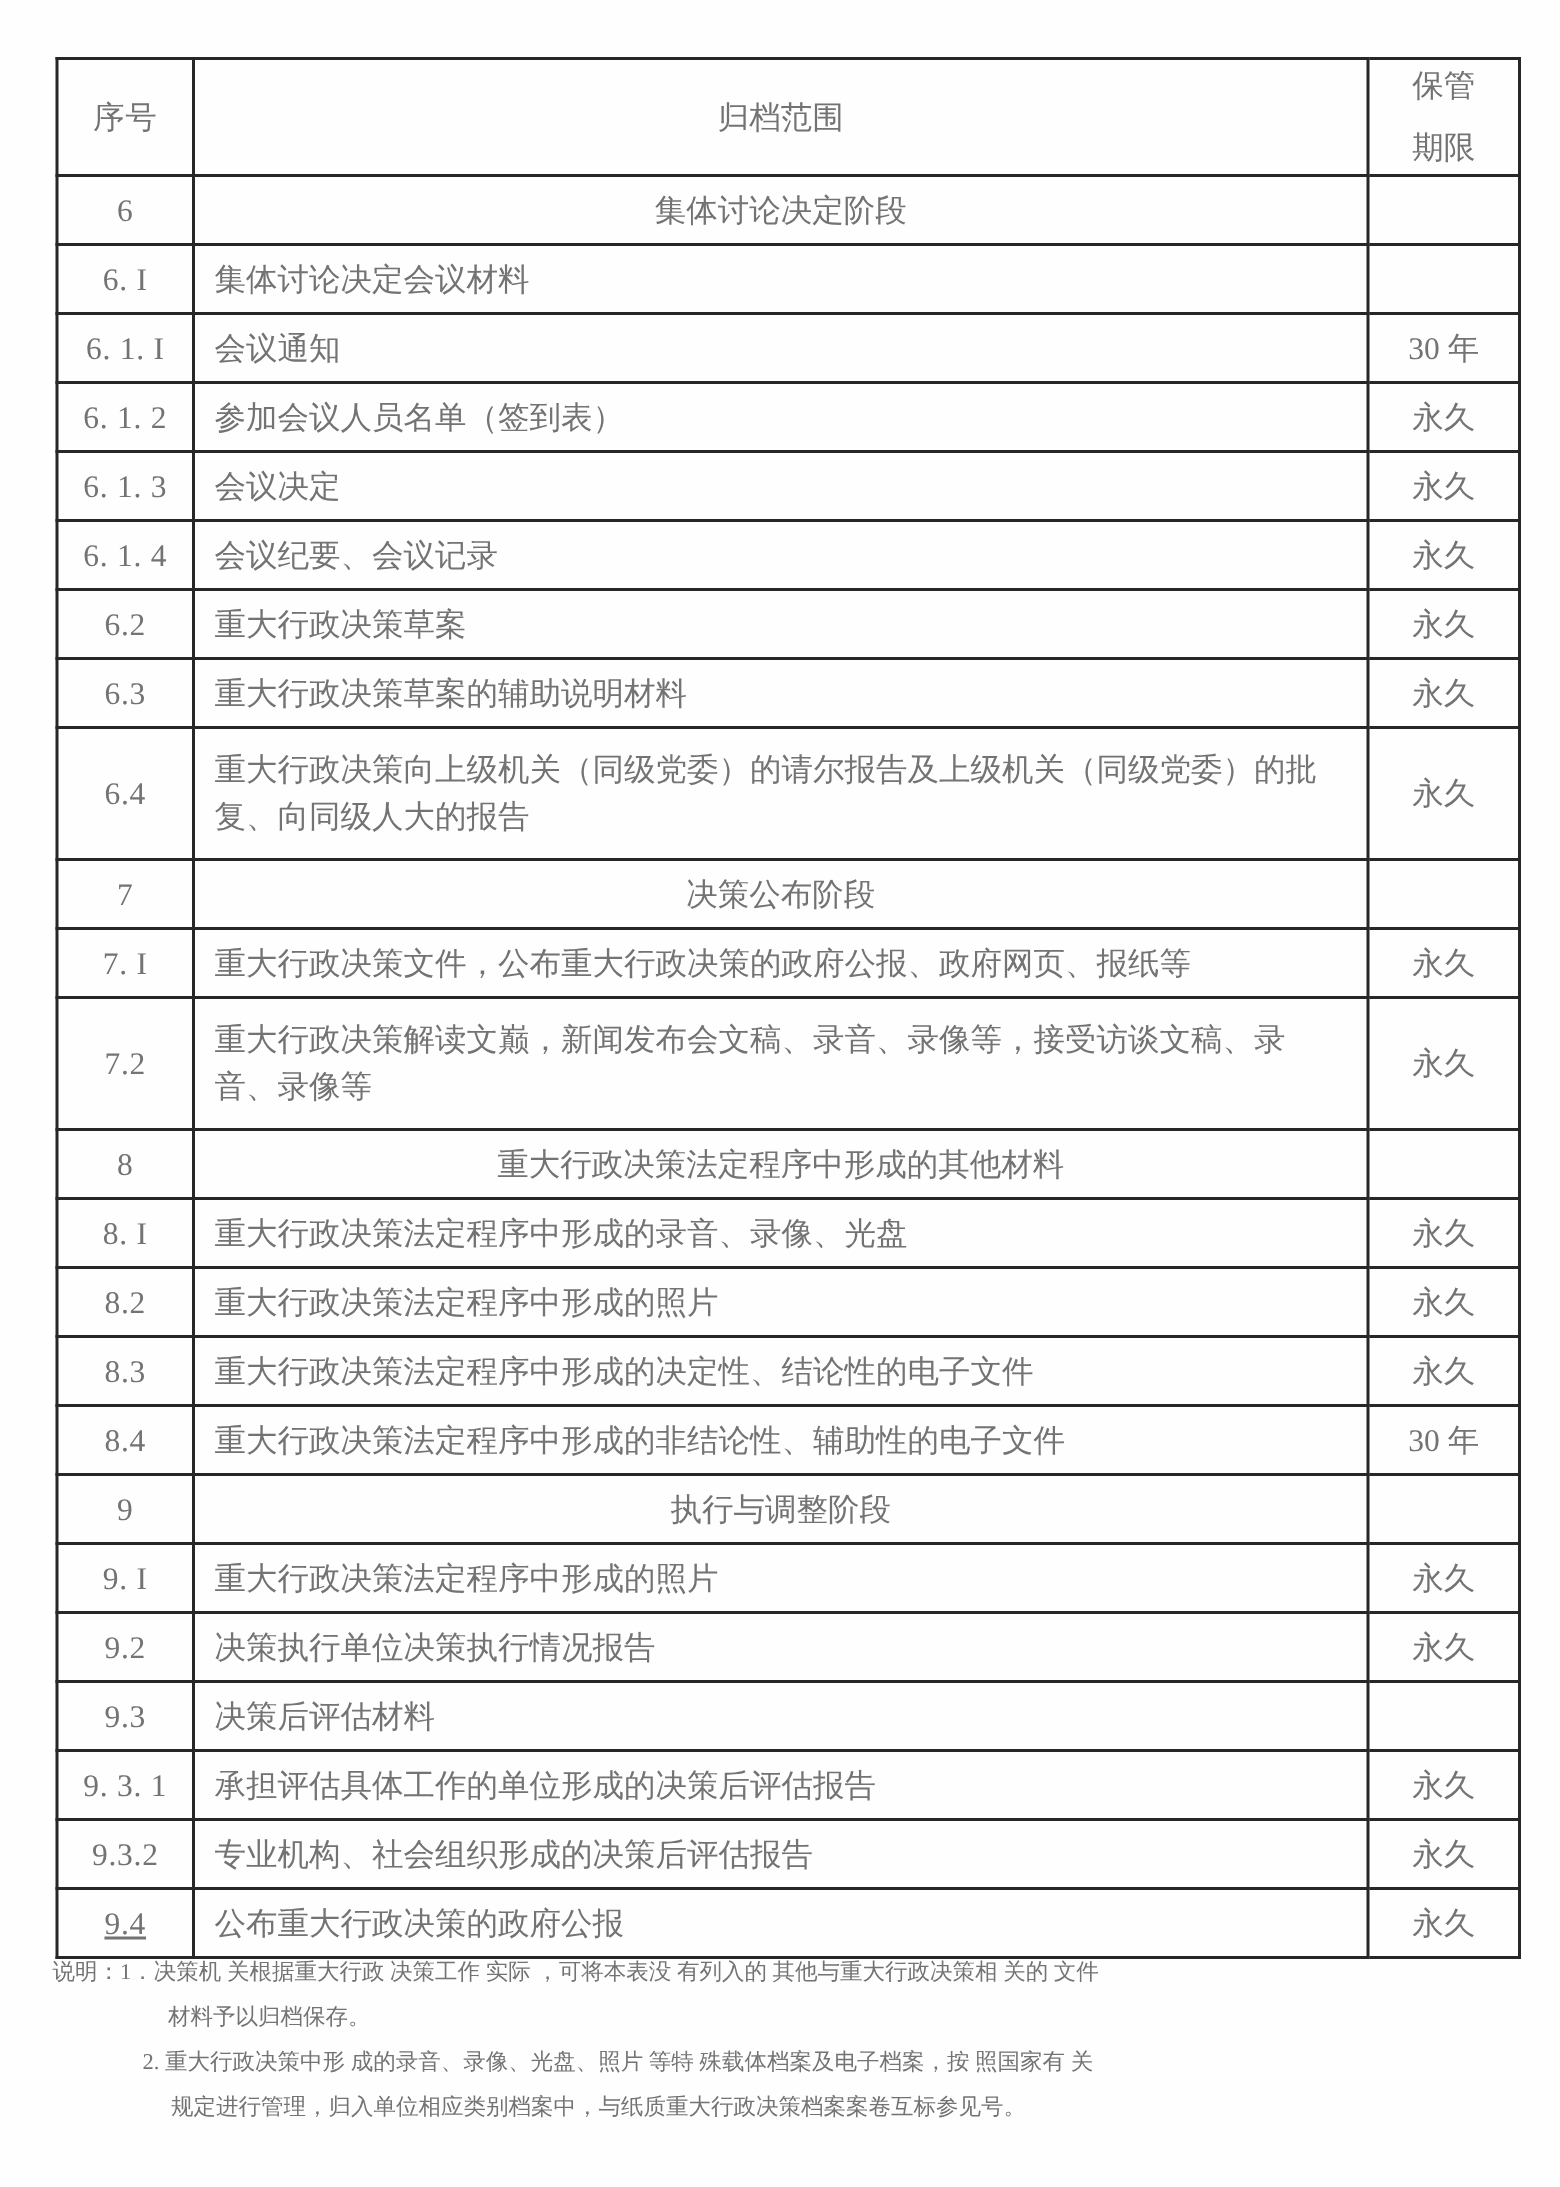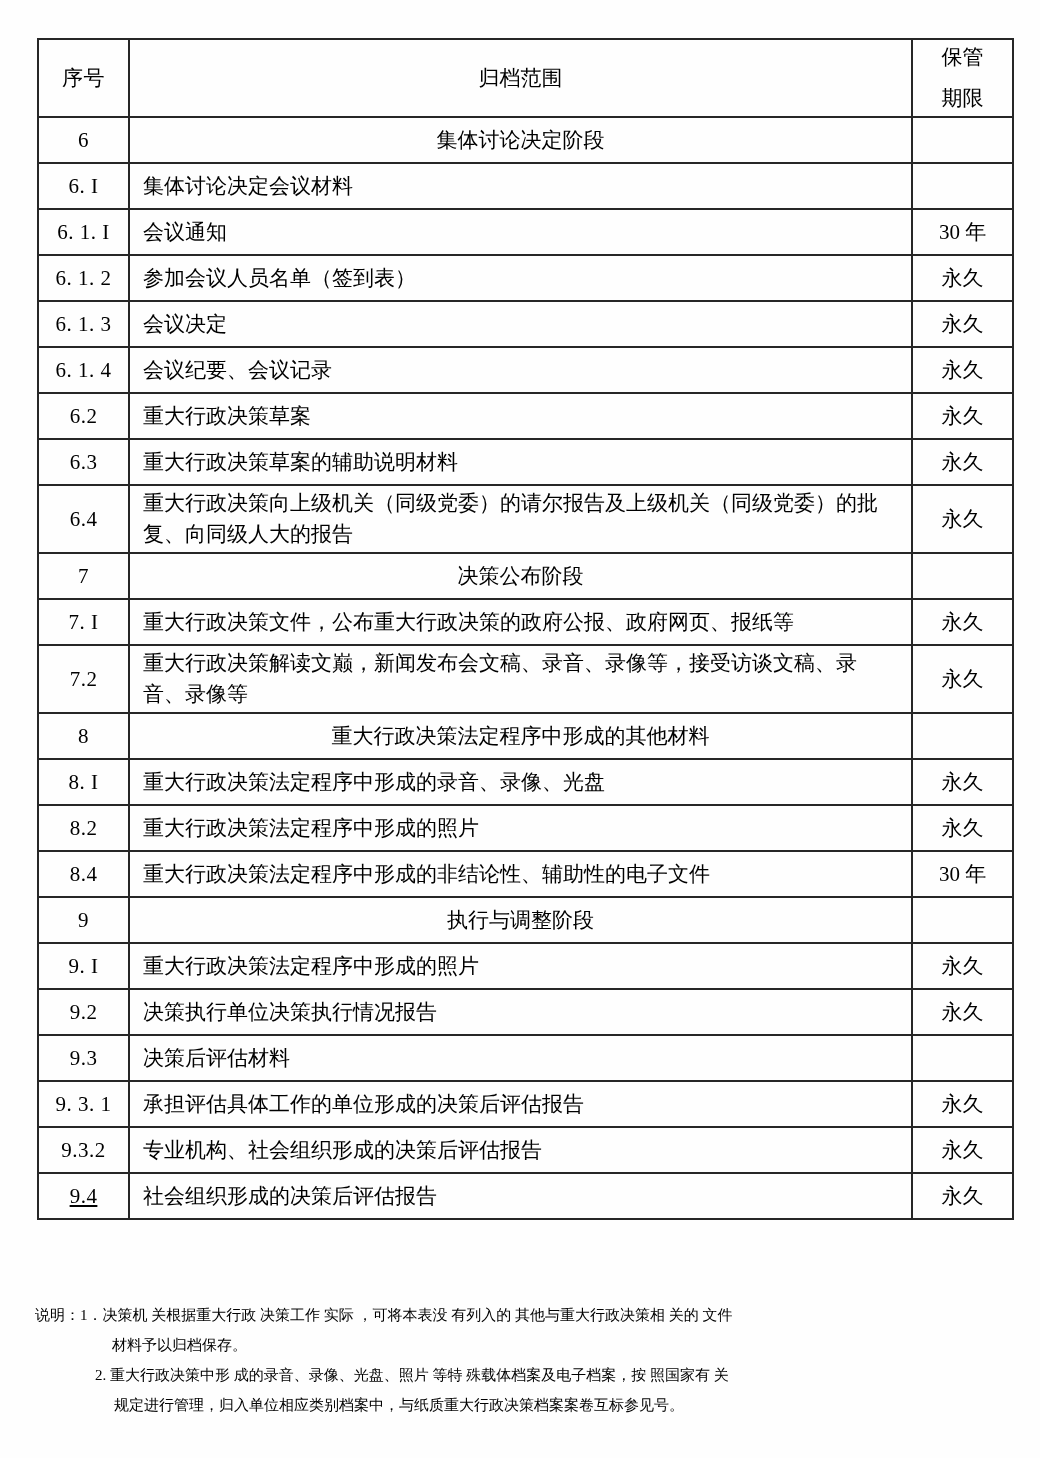--- a/index.html
+++ b/index.html
@@ -6,21 +6,21 @@
     margin: 0;
     padding: 0;
     background: #ffffff;
   }
   .page {
     position: relative;
     width: 1040px;
     height: 1458px;
     background: #fefefe;
     font-family: "Liberation Serif", "DejaVu Serif", serif;
-    color: #000000;
+    color: #737373;
     overflow: hidden;
   }
   table.archive-table {
     position: absolute;
     left: 37px;
     top: 38px;
     width: 975px;
     border-collapse: collapse;
     table-layout: fixed;
   }
@@ -30,21 +30,21 @@
   table.archive-table td, table.archive-table th {
     border: 2px solid #272727;
     font-weight: normal;
     font-size: 21px;
     line-height: 1.45;
     overflow: hidden;
     vertical-align: middle;
   }
   tr.hdr { height: 70px; }
   tr.row { height: 46px; }
-  tr.row.tall { height: 68px; }
+  tr.row.tall { height: 88px; }
   td.no, th.no {
     text-align: center;
     font-size: 20px;
     letter-spacing: 0.5px;
     white-space: nowrap;
   }
   td.scope, th.scope {
     text-align: left;
     padding: 2px 13px;
   }
@@ -157,20 +157,25 @@
         <td class="no">8. I</td>
         <td class="scope">重大行政决策法定程序中形成的录音、录像、光盘</td>
         <td class="ret">永久</td>
       </tr>
       <tr class="row">
         <td class="no">8.2</td>
         <td class="scope">重大行政决策法定程序中形成的照片</td>
         <td class="ret">永久</td>
       </tr>
       <tr class="row">
+        <td class="no">8.3</td>
+        <td class="scope">重大行政决策法定程序中形成的决定性、结论性的电子文件</td>
+        <td class="ret">永久</td>
+      </tr>
+      <tr class="row">
         <td class="no">8.4</td>
         <td class="scope">重大行政决策法定程序中形成的非结论性、辅助性的电子文件</td>
         <td class="ret">30 年</td>
       </tr>
       <tr class="row section">
         <td class="no">9</td>
         <td class="scope">执行与调整阶段</td>
         <td class="ret"></td>
       </tr>
       <tr class="row">
@@ -193,21 +198,21 @@
         <td class="scope">承担评估具体工作的单位形成的决策后评估报告</td>
         <td class="ret">永久</td>
       </tr>
       <tr class="row">
         <td class="no">9.3.2</td>
         <td class="scope">专业机构、社会组织形成的决策后评估报告</td>
         <td class="ret">永久</td>
       </tr>
       <tr class="row">
         <td class="no thickb">9.4</td>
-        <td class="scope">社会组织形成的决策后评估报告</td>
+        <td class="scope">公布重大行政决策的政府公报</td>
         <td class="ret">永久</td>
       </tr>
     </tbody>
   </table>
 
   <div class="notes">
     <div class="nline">说明：1．决策机 关根据重大行政 决策工作 实际 ，可将本表没 有列入的 其他与重大行政决策相 关的 文件</div>
     <div class="nline indent-a">材料予以归档保存。</div>
     <div class="nline indent-b">2. 重大行政决策中形 成的录音、录像、光盘、照片 等特 殊载体档案及电子档案，按 照国家有 关</div>
     <div class="nline indent-c">规定进行管理，归入单位相应类别档案中，与纸质重大行政决策档案案卷互标参见号。</div>

